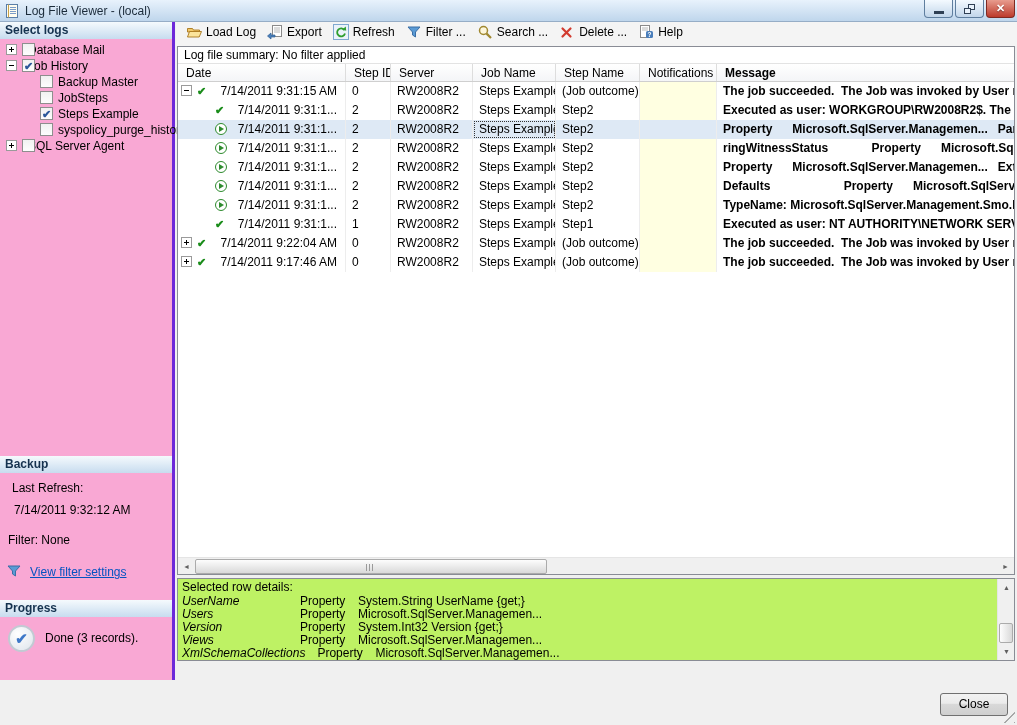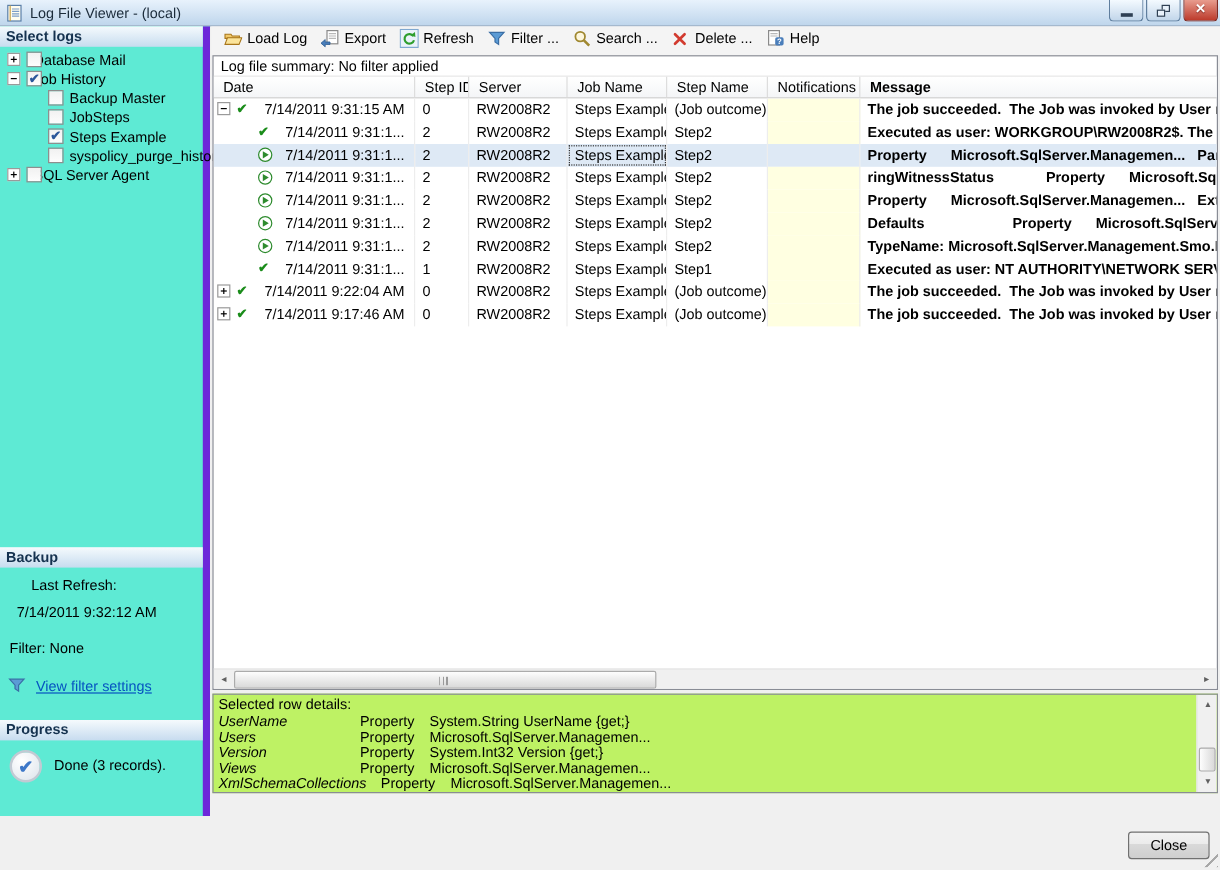--- a/index.html
+++ b/index.html
@@ -31,21 +31,21 @@
   .glyph-min { width:10px; height:3px; background:#2F4054; margin-top:7px; }
   .glyph-restore { position:relative; width:11px; height:10px; }
   .glyph-restore span { position:absolute; width:7px; height:6px; border:1px solid #2F4054; background:#E9F2FB; }
   .glyph-restore span:first-child { right:0; top:0; }
   .glyph-restore span:last-child { left:0; bottom:0; }
   .glyph-close { color:#FFF; font-weight:bold; font-size:11px; line-height:11px; text-shadow:0 1px 1px #7E2A22; }
 
   
   .left-panel {
     position:absolute; top:22px; left:0; width:175px; height:658px;
-    background:#5eead4; border-right:6px solid #6d28d9;
+    background:#f9a8d4; border-right:3px solid #6d28d9;
   }
   .section-header {
     height:17px; line-height:17px; padding-left:5px;
     font-weight:bold; color:#15324F;
     background:linear-gradient(#F5FAFD,#C7DCEF);
   }
   .tree { padding-top:3px; }
   .tree-item { position:relative; height:16px; line-height:16px; padding-left:28px; white-space:nowrap; }
   .tree-item.child { padding-left:58px; }
   .tree-item .expander { position:absolute; left:6px; top:2px; }
@@ -57,21 +57,21 @@
   }
   .expander::before { content:''; position:absolute; left:2px; right:2px; top:4px; height:1px; background:#000; }
   .expander.plus::after { content:''; position:absolute; top:2px; bottom:2px; left:4px; width:1px; background:#000; }
   .cb {
     width:13px; height:13px; border:1px solid #8E8E8E;
     background:linear-gradient(#F1F1F1,#FDFDFD);
     display:inline-block; text-align:center;
     font-size:11px; line-height:12px; font-weight:bold; color:#2B579A;
   }
   .status-block { position:absolute; top:434px; left:0; right:0; }
-  .status-line { padding:8px 0 0 26px; }
+  .status-line { padding:8px 0 0 12px; }
   .status-value { padding:8px 0 0 14px; }
   .filter-line { padding:16px 0 0 8px; }
   .viewfilter-line { position:relative; padding:18px 0 0 30px; }
   .viewfilter-line .icon-slot { position:absolute; left:6px; top:16px; }
   a.link { color:#0553C1; text-decoration:underline; cursor:pointer; }
   .progress-block { position:absolute; top:578px; left:0; right:0; }
   .done-row { position:relative; padding:14px 0 0 45px; }
   .done-circle {
     position:absolute; left:8px; top:8px;
     width:27px; height:27px; border-radius:50%;

